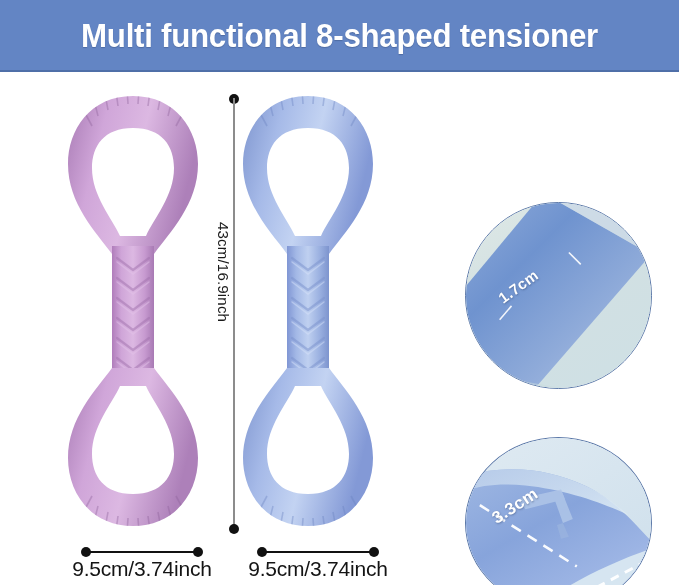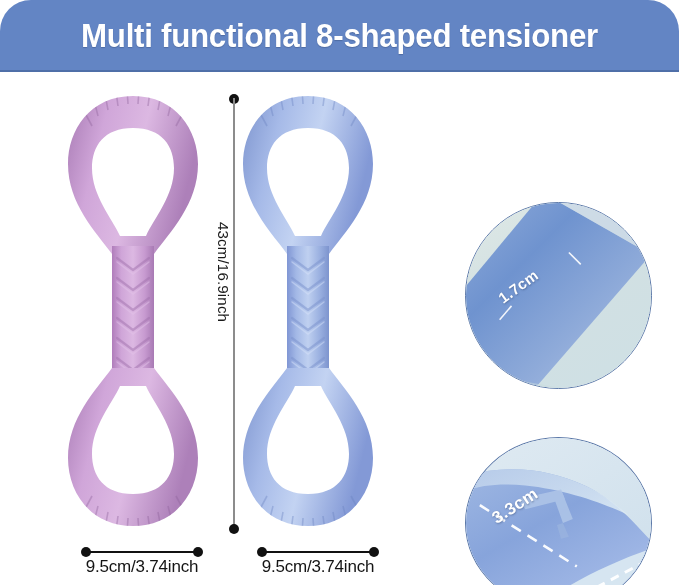--- a/index.html
+++ b/index.html
@@ -3,21 +3,21 @@
 <meta charset="utf-8">
 <style>
   html,body{margin:0;padding:0;}
   body{
     width:679px;height:585px;
     background:#ffffff;
     font-family:"Liberation Sans", sans-serif;
     overflow:hidden;
     position:relative;
   }
-  #page{position:relative;width:679px;height:585px;overflow:hidden;background:#fff;border-radius:31px;}
+  #page{position:relative;width:679px;height:585px;overflow:hidden;background:#fff;}
 
   
   .header-bar{
     position:absolute;left:0;top:0;width:679px;height:72px;
     background:#6385c4;
     border-bottom:2px solid #4f6fa8;
     box-sizing:border-box;
   }
   .header-title{
     position:absolute;left:0;top:0;width:679px;height:70px;
@@ -55,21 +55,21 @@
   }
 
   
   .hdim{position:absolute;height:34px;}
   .hdim .bar{position:absolute;left:0;top:4px;height:2px;background:#111;width:100%;}
   .hdim .dot{position:absolute;top:0;width:10px;height:10px;border-radius:50%;background:#111;}
   .hdim .dot.l{left:-1px;}
   .hdim .dot.r{right:-1px;}
   .hdim .txt{
     position:absolute;left:50%;top:10px;transform:translateX(-50%);
-    font-size:17px;color:#141414;white-space:nowrap;letter-spacing:-0.2px;
+    font-size:21px;color:#141414;white-space:nowrap;letter-spacing:-0.2px;
   }
   #hdim-purple{left:82px;top:475px;width:120px;}
   #hdim-blue{left:258px;top:475px;width:120px;}
 
   
   .detail-circle{
     position:absolute;border-radius:50%;overflow:hidden;
     border:1px solid #5b78a8;
     box-sizing:border-box;
   }

